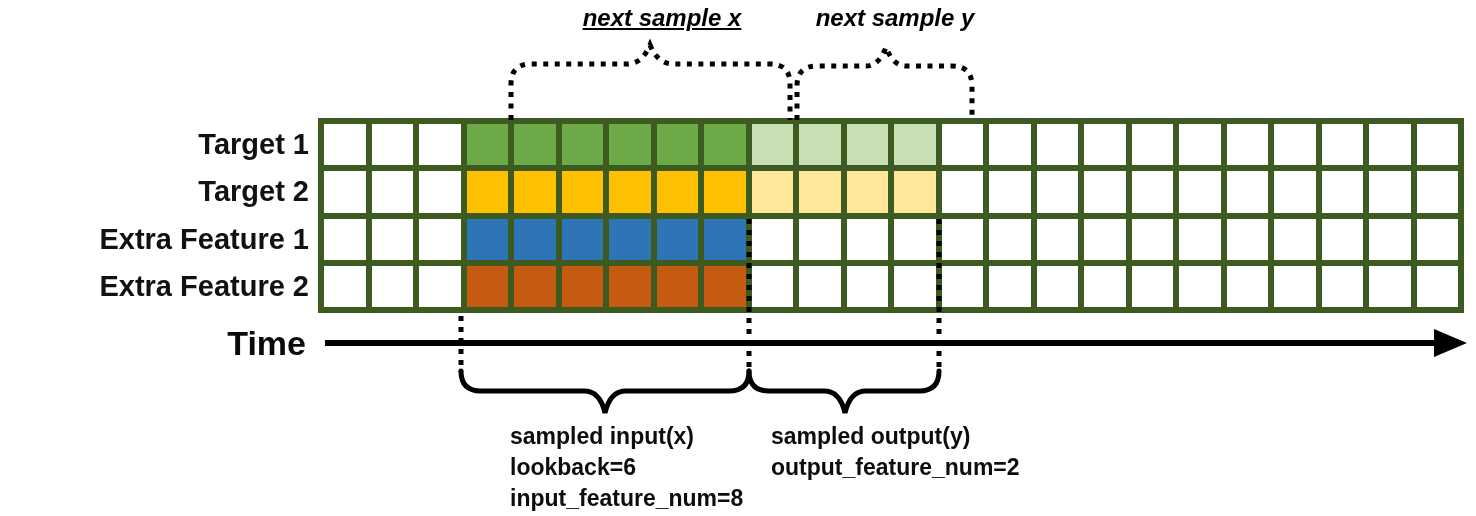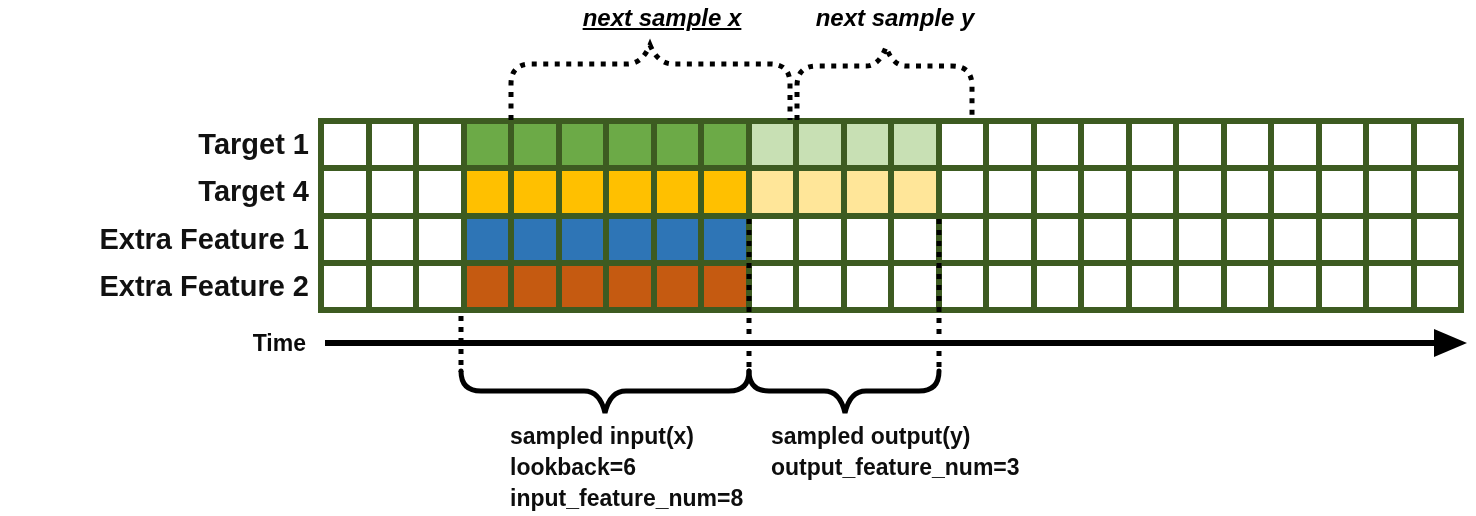--- a/index.html
+++ b/index.html
@@ -35,21 +35,21 @@
   .row-label{
     position:absolute;left:0;width:309px;
     text-align:right;
     font-size:29px;font-weight:bold;color:#111;
     height:47.3px;line-height:47.3px;
     white-space:nowrap;
   }
   #time-label{
     position:absolute;left:0;top:321px;width:306px;
     text-align:right;
-    font-size:23px;font-weight:bold;color:#0a0a0a;line-height:44px;
+    font-size:34px;font-weight:bold;color:#0a0a0a;line-height:44px;
   }
   #overlay{position:absolute;left:0;top:0;pointer-events:none;}
   .ann-block{
     position:absolute;top:421px;
     font-size:23px;font-weight:600;color:#0d0d0d;
     line-height:31px;white-space:nowrap;
   }
   #ann-input{left:510px;}
   #ann-output{left:771px;}
 </style>
@@ -57,21 +57,21 @@
 <body>
 
 <div id="page">
 
 
   <div id="next-sample-x" class="next-label">next sample x</div>
   <div id="next-sample-y" class="next-label">next sample y</div>
 
   <div>
       <div class="row-label" style="top: 121px;">Target 1</div>
-      <div class="row-label" style="top: 168.3px;">Target 4</div>
+      <div class="row-label" style="top: 168.3px;">Target 2</div>
       <div class="row-label" style="top: 215.6px;">Extra Feature 1</div>
       <div class="row-label" style="top: 262.9px;">Extra Feature 2</div>
     </div>
 
   <div id="grid" style="background: rgb(61, 91, 33);">
       <div class="cell" style="background: rgb(255, 255, 255);"></div>
       <div class="cell" style="background: rgb(255, 255, 255);"></div>
       <div class="cell" style="background: rgb(255, 255, 255);"></div>
       <div class="cell" style="background: rgb(108, 170, 71);"></div>
       <div class="cell" style="background: rgb(108, 170, 71);"></div>
@@ -189,16 +189,16 @@
   </svg>
 
   <div id="ann-input" class="ann-block">
     <div>sampled input(x)</div>
     <div>lookback=6</div>
     <div>input_feature_num=8</div>
   </div>
 
   <div id="ann-output" class="ann-block">
     <div>sampled output(y)</div>
-    <div>output_feature_num=3</div>
+    <div>output_feature_num=2</div>
   </div>
 
 </div>
 
 </body></html>

